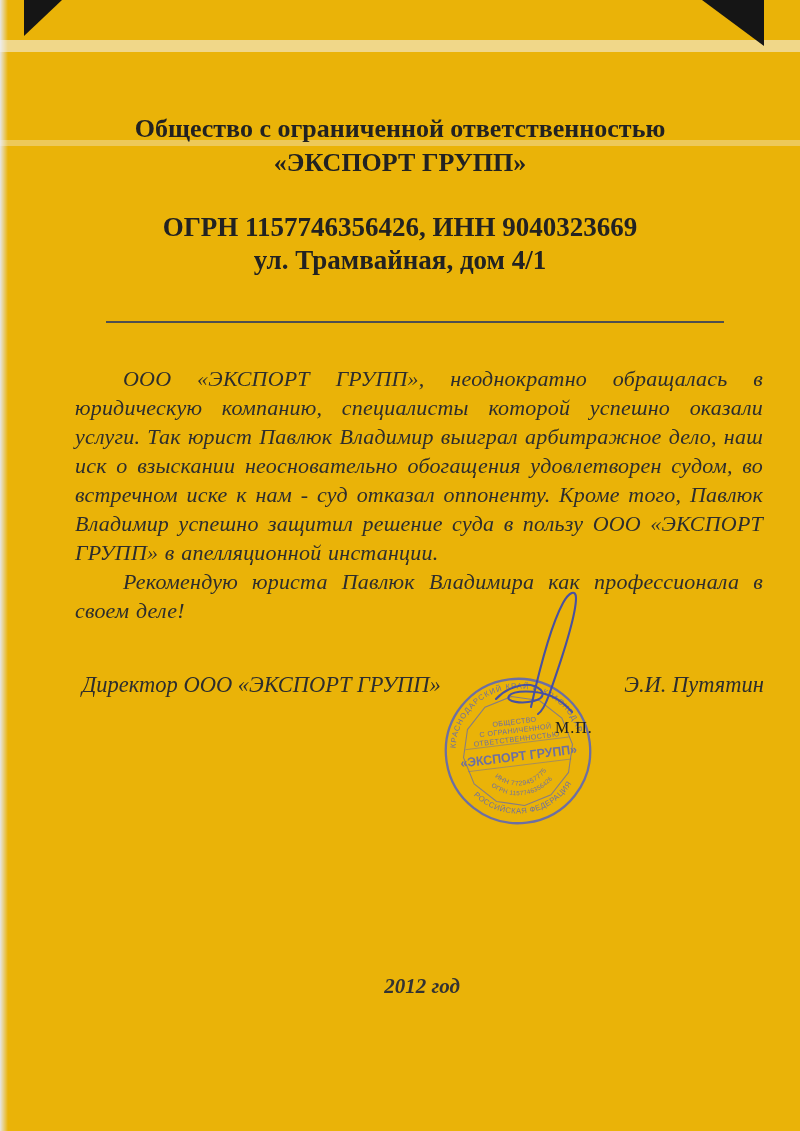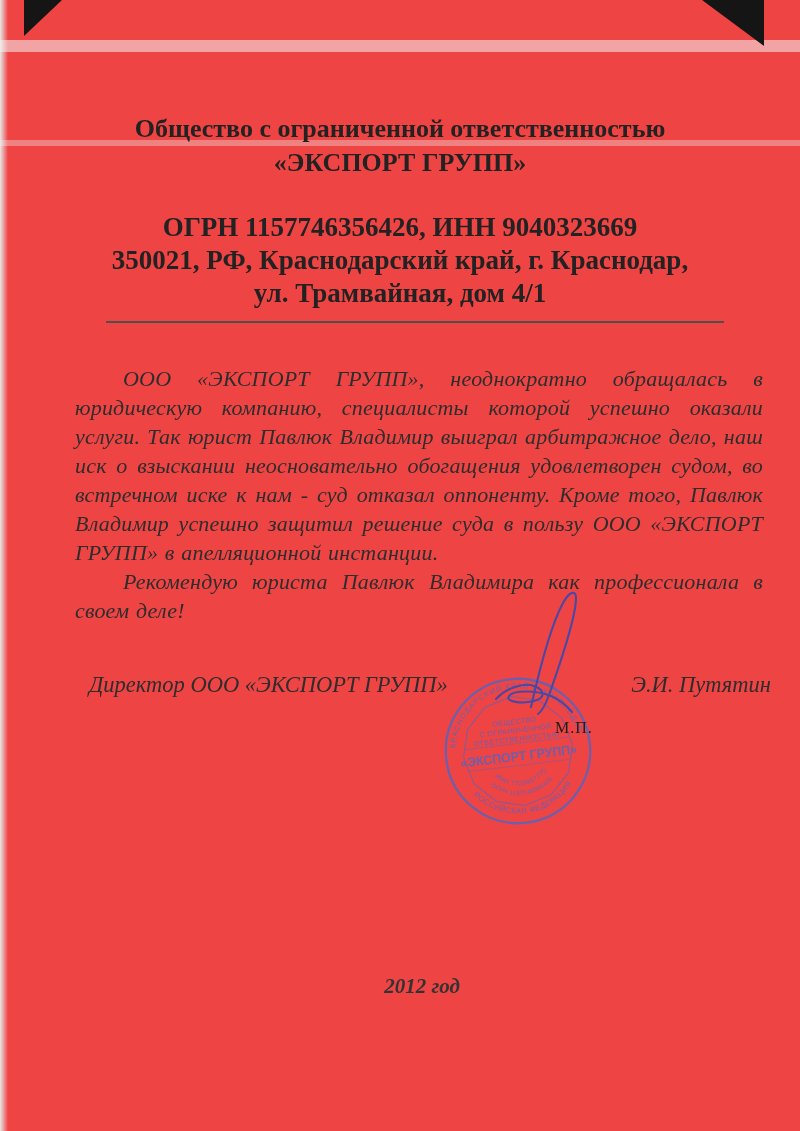--- a/index.html
+++ b/index.html
@@ -5,21 +5,21 @@
   :root{
     --ink:#222;
     --stamp_ink:#5864bd;
     --sign_ink:#3c49ad;
   }
   *{margin:0;padding:0;box-sizing:border-box;}
   html,body{background:#fdfdfd;}
   .page{
     position:relative;
     width:800px;height:1131px;
-    background:#ef4444;
+    background:#eab308;
     overflow:hidden;
     font-family:"Liberation Serif","DejaVu Serif",serif;
     color:var(--ink);
   }
   
   .edge-shade{position:absolute;left:0;top:0;width:8px;height:100%;
     background:linear-gradient(to right,#e6e6e6,rgba(255,255,255,0));}
   .streak{position:absolute;left:0;width:100%;background:#f4f4f4;opacity:.55;}
   .streak.s1{top:40px;height:12px;}
   .streak.s2{top:140px;height:6px;opacity:.35;}
@@ -36,21 +36,21 @@
   .letterhead .spacer{height:31px;}
   .letterhead .l-reg{font-size:27px;line-height:33px;}
   .rule{position:absolute;top:321px;left:106px;width:618px;height:0;
     border-top:2px solid #4f4f4f;}
   
   .body-text{position:absolute;top:364px;left:75px;width:688px;
     font-style:italic;font-size:22px;line-height:29px;
     text-align:justify;color:#2d2d2d;letter-spacing:.2px;word-spacing:1px;}
   .body-text p{text-indent:48px;}
   
-  .sig-row{position:absolute;top:672px;left:89px;width:682px;
+  .sig-row{position:absolute;top:672px;left:82px;width:682px;
     display:flex;justify-content:space-between;
     font-style:italic;font-size:22.5px;color:#2d2d2d;}
   
   .stamp-wrap{position:absolute;left:441px;top:674px;width:154px;height:154px;
     transform:rotate(-7deg);opacity:.85;}
   .stamp-wrap svg{width:100%;height:100%;}
   .stamp-wrap text{fill:var(--stamp_ink);font-family:"Liberation Sans","DejaVu Sans",sans-serif;}
   .stamp-wrap .ring-text{font-size:8px;letter-spacing:1px;}
   .stamp-wrap .ring-bottom{font-size:8px;letter-spacing:.5px;}
   .stamp-wrap .inner-small{font-size:7.5px;letter-spacing:.4px;text-anchor:middle;}
@@ -73,21 +73,20 @@
   <div class="streak s1"></div>
   <div class="streak s2"></div>
   <div class="corner left"></div>
   <div class="corner right"></div>
 
   <div class="letterhead">
     <div class="l-top">Общество с ограниченной ответственностью</div>
     <div class="l-top">«ЭКСПОРТ ГРУПП»</div>
     <div class="spacer"></div>
     <div class="l-reg">ОГРН 1157746356426, ИНН 9040323669</div>
-    <div class="l-reg">350021, РФ, Краснодарский край, г. Краснодар,</div>
     <div class="l-reg">ул. Трамвайная, дом 4/1</div>
   </div>
 
   <div class="rule"></div>
 
   <div class="body-text">
     <p>ООО «ЭКСПОРТ ГРУПП», неоднократно обращалась в юридическую компанию, специалисты которой успешно оказали услуги. Так юрист Павлюк Владимир выиграл арбитражное дело, наш иск о взыскании неосновательно обогащения удовлетворен судом, во встречном иске к нам - суд отказал оппоненту. Кроме того, Павлюк Владимир успешно защитил решение суда в пользу ООО «ЭКСПОРТ ГРУПП» в апелляционной инстанции.</p>
     <p>Рекомендую юриста Павлюк Владимира как профессионала в своем деле!</p>
   </div>
 

